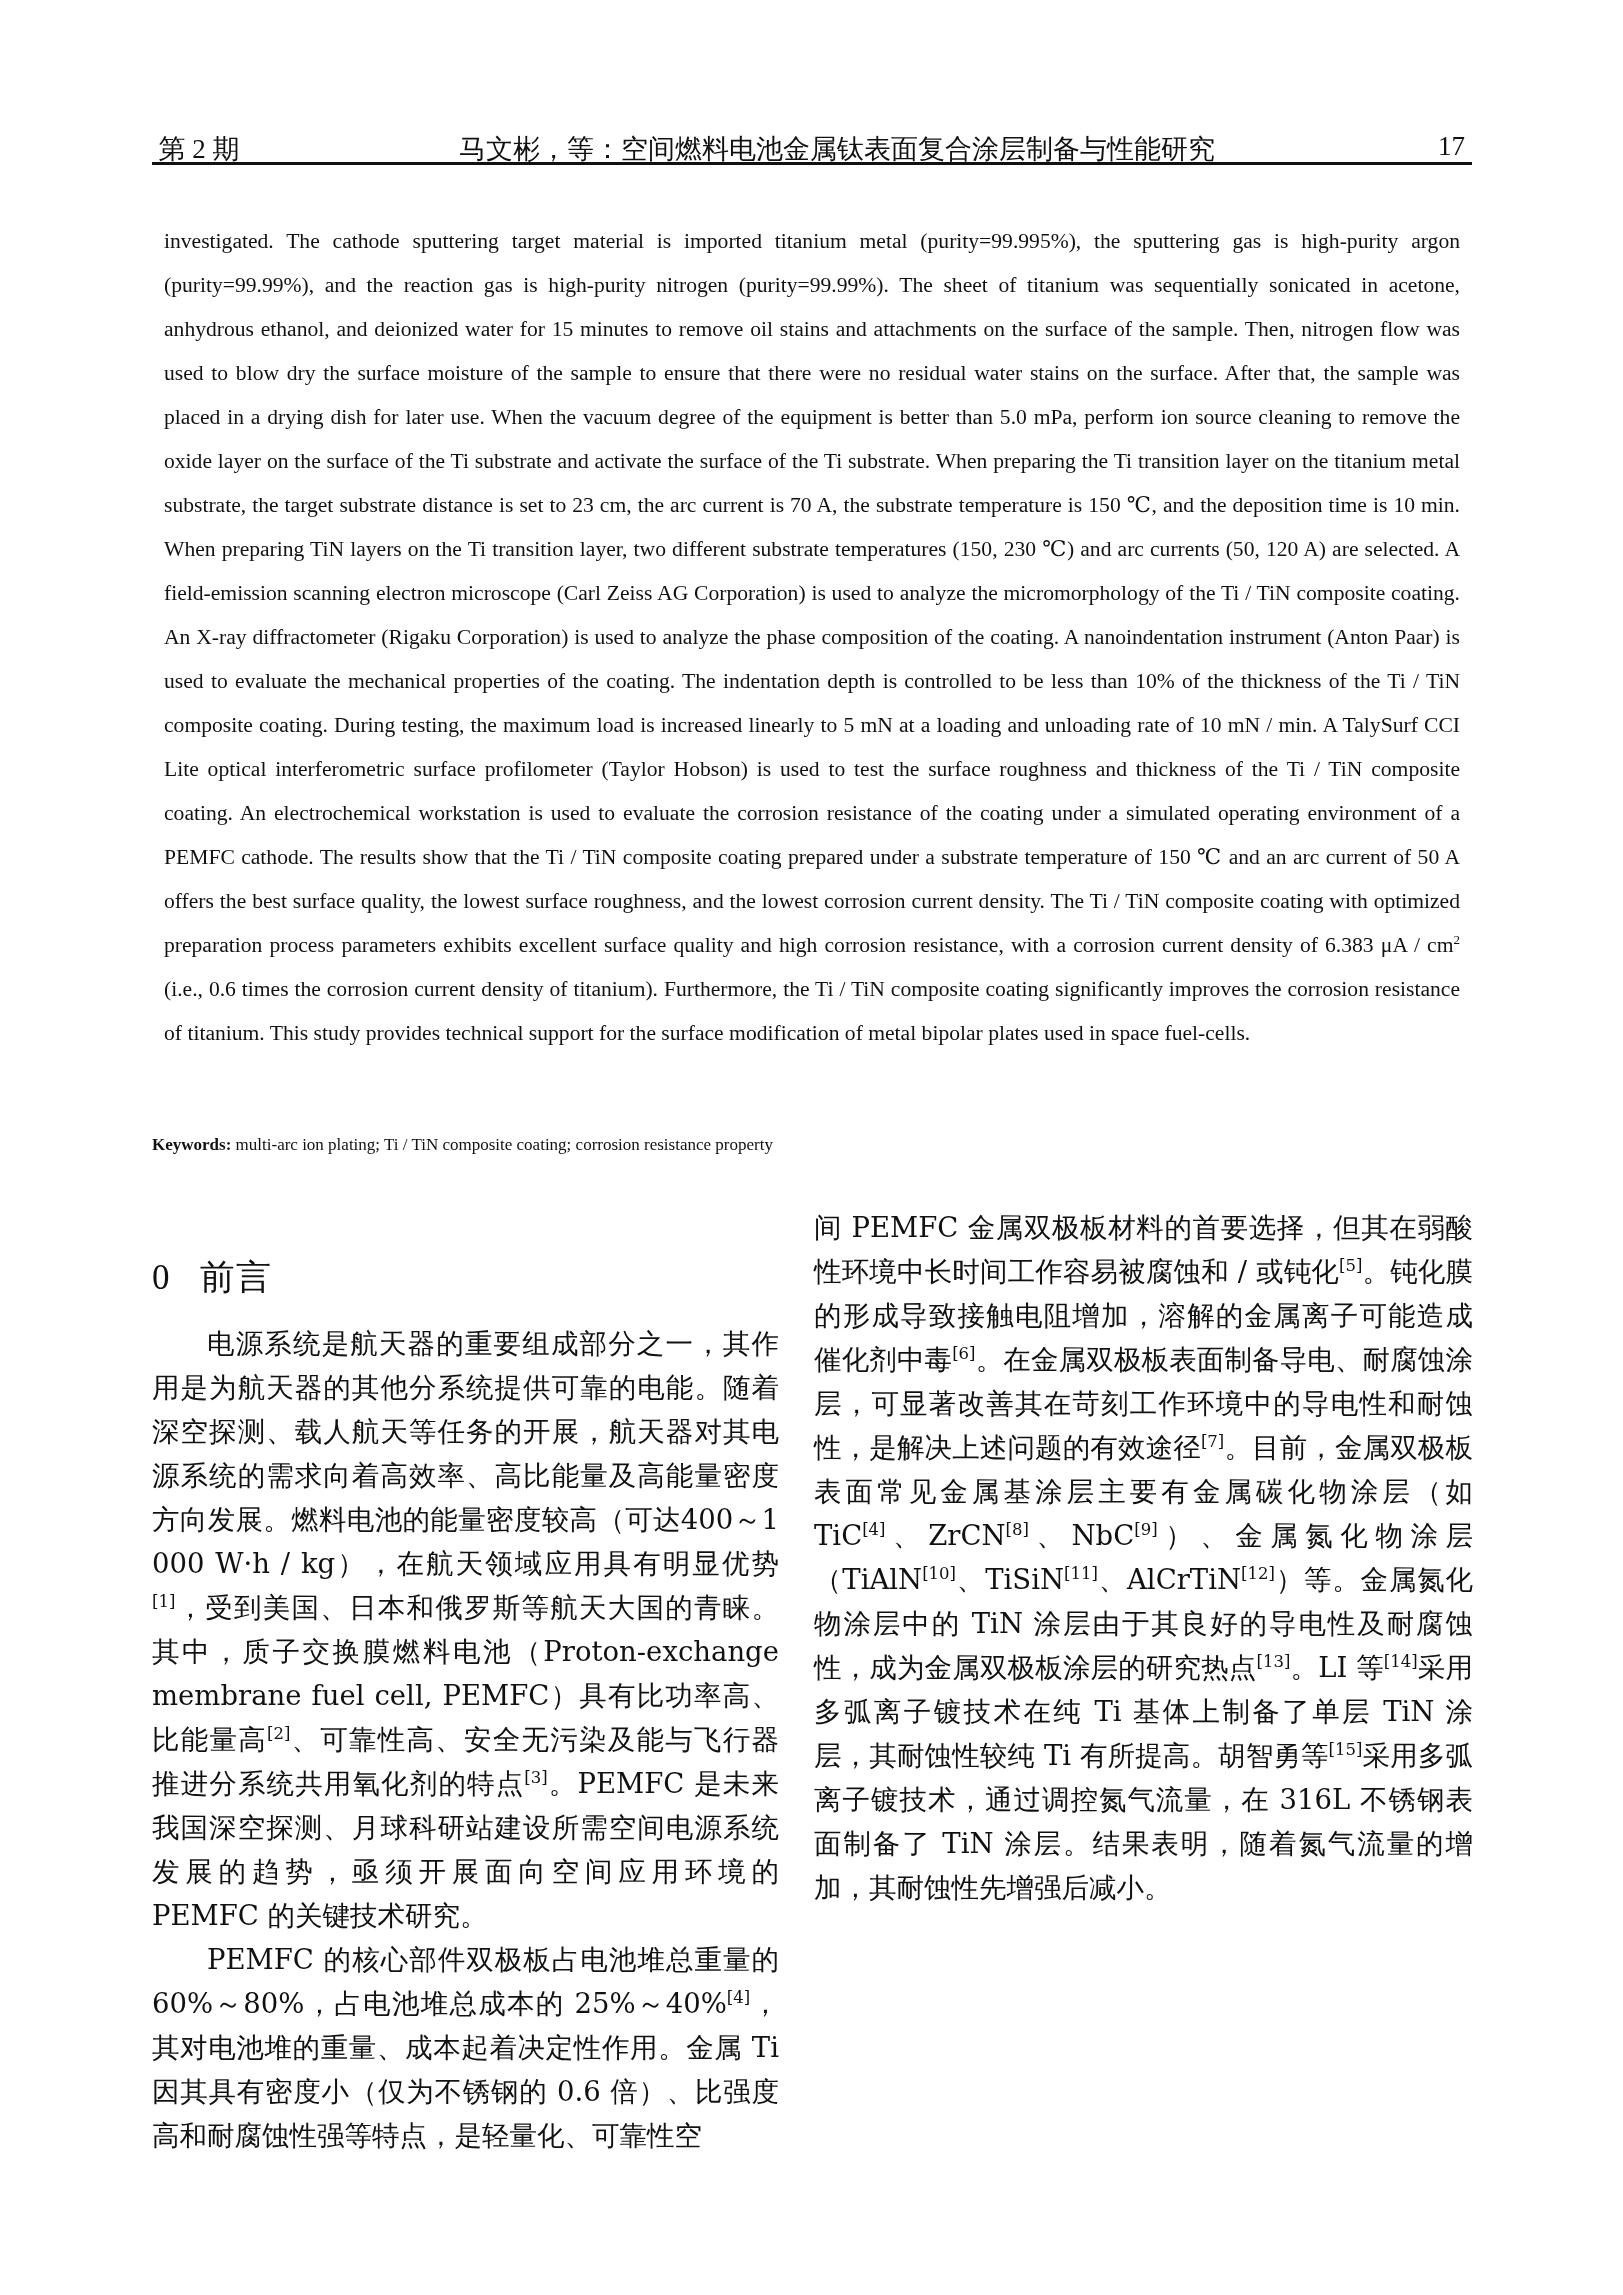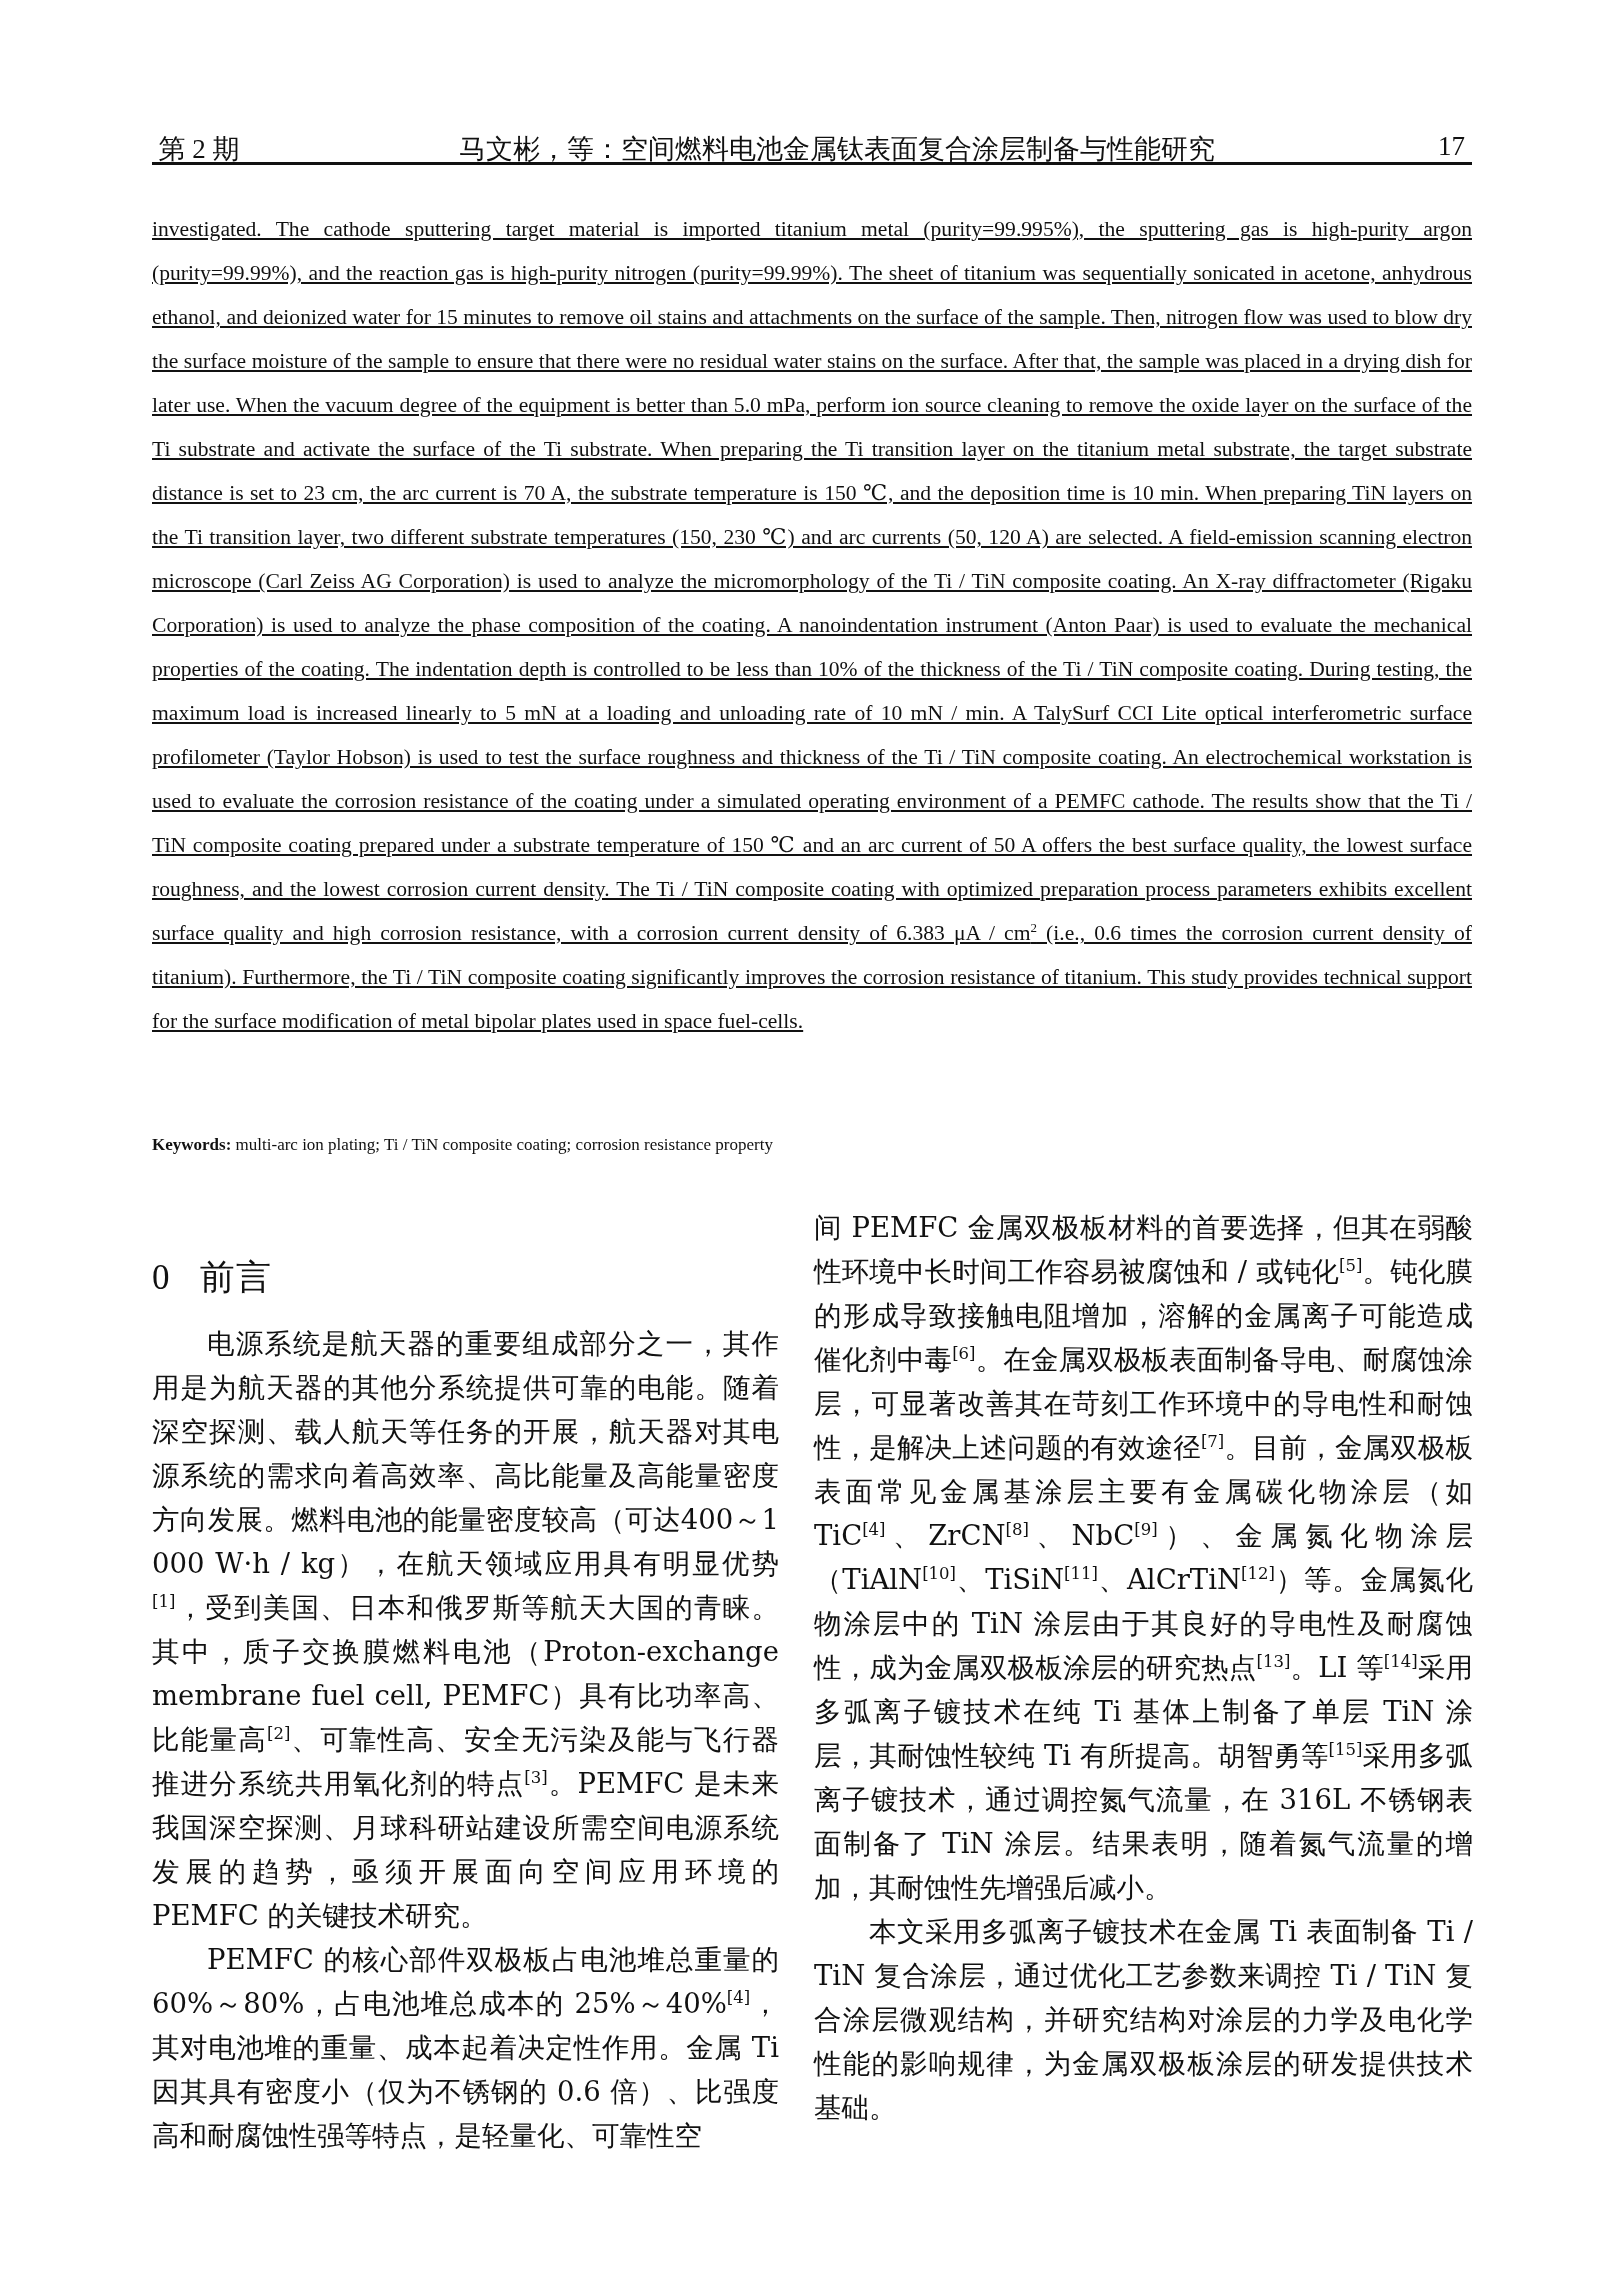--- a/index.html
+++ b/index.html
@@ -4,21 +4,21 @@
 <style>
   html, body { margin: 0; padding: 0; background: #ffffff; }
   body { width: 1623px; height: 2295px; position: relative; overflow: hidden; color: #111; font-family: "Liberation Serif", "DejaVu Serif", serif; }
   .running-head { position: absolute; left: 152px; top: 124px; width: 1321px; height: 39px; font-size: 27px; }
   .running-head .issue { position: absolute; left: 6.5px; top: 6.5px; }
   .running-head .title { position: absolute; left: 307px; top: 6.5px; }
   .running-head .page { position: absolute; right: 7.9px; top: 6.5px; }
   .rule { position: absolute; left: 152px; top: 162px; width: 1320px; height: 3.3px; background: #111; }
 
   .abstract { position: absolute; left: 152px; top: 207px; width: 1320px; font-size: 21.6px; line-height: 44px; text-align: justify; text-align-last: left; }
-  .abstract p { margin: 0; text-decoration: underline; }
+  .abstract p { margin: 12px; }
   .keywords { position: absolute; left: 152px; top: 1123px; width: 1320px; font-size: 17px; line-height: 43px; }
   .keywords b { font-weight: bold; }
 
   .col { position: absolute; width: 627px; font-size: 27.5px; line-height: 44px; text-align: justify; font-family: "DejaVu Serif", "Liberation Serif", serif; }
   .col-left { left: 152px; top: 1321px; }
   .col-right { left: 814px; top: 1205px; width: 659px; }
   .col p { margin: 0; }
   .indent { text-indent: 2em; }
   .section-heading { position: absolute; left: 152px; top: 1239px; font-size: 35px; font-family: "DejaVu Serif", serif; letter-spacing: 1.3px; margin-top: 15px; }
   .section-heading .num { margin-right: 29px; font-family: "Liberation Serif", serif; }
@@ -46,15 +46,14 @@
   <span class="num">0</span><span>前言</span>
 </div>
 
 <div class="col col-left">
   <p class="indent"><span>电源系统是航天器的重要组成部分之一，其作用是为航天器的其他分系统提供可靠的电能。随着深空探测、载人航天等任务的开展，航天器对其电源系统的需求向着高效率、高比能量及高能量密度方向发展。燃料电池的能量密度较高（可达400～1 000 W·h / kg），在航天领域应用具有明显优势</span><sup>[1]</sup><span>，受到美国、日本和俄罗斯等航天大国的青睐。其中，质子交换膜燃料电池（Proton-exchange membrane fuel cell, PEMFC）具有比功率高、比能量高</span><sup>[2]</sup><span>、可靠性高、安全无污染及能与飞行器推进分系统共用氧化剂的特点</span><sup>[3]</sup><span>。PEMFC 是未来我国深空探测、月球科研站建设所需空间电源系统发展的趋势，亟须开展面向空间应用环境的 PEMFC 的关键技术研究。</span></p>
   <p class="indent"><span>PEMFC 的核心部件双极板占电池堆总重量的 60%～80%，占电池堆总成本的 25%～40%</span><sup>[4]</sup><span>，其对电池堆的重量、成本起着决定性作用。金属 Ti 因其具有密度小（仅为不锈钢的 0.6 倍）、比强度高和耐腐蚀性强等特点，是轻量化、可靠性空</span></p>
 </div>
 
 <div class="col col-right">
   <p><span>间 PEMFC 金属双极板材料的首要选择，但其在弱酸性环境中长时间工作容易被腐蚀和 / 或钝化</span><sup>[5]</sup><span>。钝化膜的形成导致接触电阻增加，溶解的金属离子可能造成催化剂中毒</span><sup>[6]</sup><span>。在金属双极板表面制备导电、耐腐蚀涂层，可显著改善其在苛刻工作环境中的导电性和耐蚀性，是解决上述问题的有效途径</span><sup>[7]</sup><span>。目前，金属双极板表面常见金属基涂层主要有金属碳化物涂层（如 TiC</span><sup>[4]</sup><span>、ZrCN</span><sup>[8]</sup><span>、NbC</span><sup>[9]</sup><span>）、金属氮化物涂层（TiAlN</span><sup>[10]</sup><span>、TiSiN</span><sup>[11]</sup><span>、AlCrTiN</span><sup>[12]</sup><span>）等。金属氮化物涂层中的 TiN 涂层由于其良好的导电性及耐腐蚀性，成为金属双极板涂层的研究热点</span><sup>[13]</sup><span>。LI 等</span><sup>[14]</sup><span>采用多弧离子镀技术在纯 Ti 基体上制备了单层 TiN 涂层，其耐蚀性较纯 Ti 有所提高。胡智勇等</span><sup>[15]</sup><span>采用多弧离子镀技术，通过调控氮气流量，在 316L 不锈钢表面制备了 TiN 涂层。结果表明，随着氮气流量的增加，其耐蚀性先增强后减小。</span></p>
-  <p class="indent"><span>本文采用多弧离子镀技术在金属 Ti 表面制备 Ti / TiN 复合涂层，通过优化工艺参数来调控 Ti / TiN 复合涂层微观结构，并研究结构对涂层的力学及电化学性能的影响规律，为金属双极板涂层的研发提供技术基础。</span></p>
 </div>
 
 
 </body></html>

